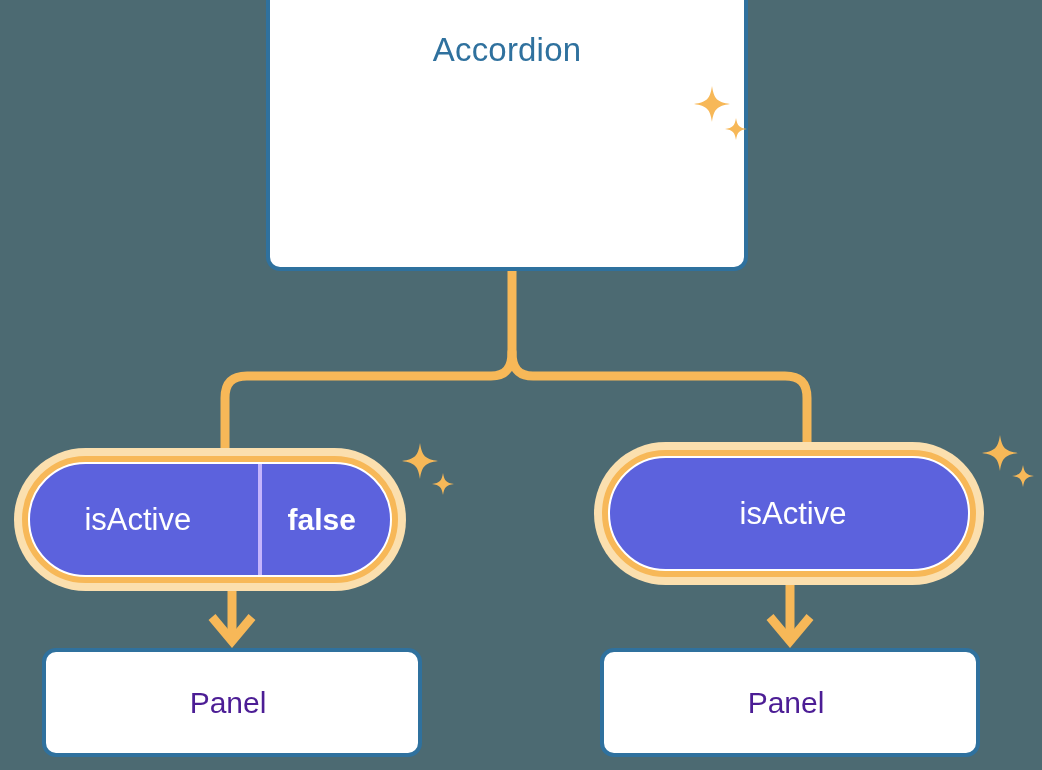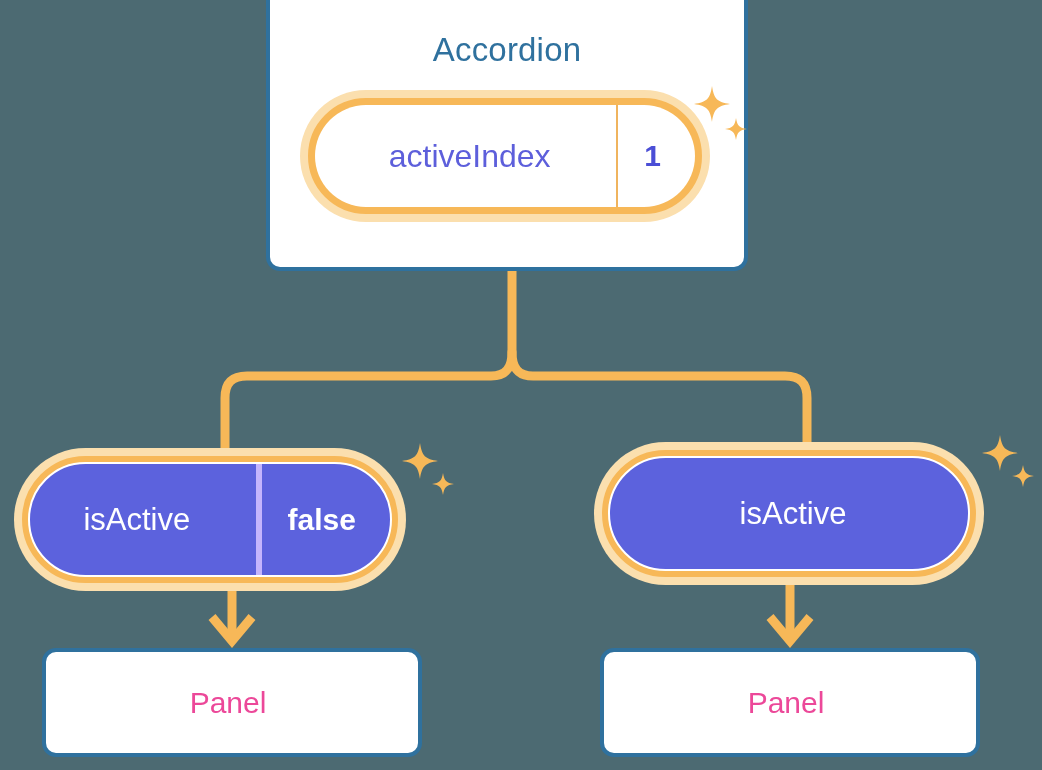--- a/index.html
+++ b/index.html
@@ -63,21 +63,21 @@
     top: 648px;
     width: 380px;
     height: 109px;
   }
   .panel-title {
     position: absolute;
     left: 0; right: 8px;
     top: 50%;
     transform: translateY(-50%);
     text-align: center;
-    color: #ec4899;
+    color: #4c1d95;
     font-size: 30px;
   }
 
   
   .pill-wrap {
     position: absolute;
     display: flex;
     align-items: center;
     border-radius: 999px;
     box-sizing: border-box;
@@ -134,21 +134,21 @@
     color: #ffffff;
     font-size: 31px;
     padding: 0 24px 0 32px;
     flex: 1 1 auto;
   }
   .pill-purple .pill-val {
     color: #ffffff;
     font-size: 30px;
     font-weight: bold;
     padding: 0 34px 0 26px;
-    border-left: 6px solid #c4b5fd;
+    border-left: 4px solid #c4b5fd;
     flex: 0 0 auto;
   }
 
   #pill-activeindex {
     left: 308px;
     top: 98px;
     width: 394px;
     height: 116px;
   }
   #pill-left {
@@ -199,26 +199,20 @@
     <g>
       <path d="M 790 582 L 790 640" fill="none" stroke="#f7b858" stroke-width="9" stroke-linecap="butt"></path>
       <path d="M 770 617 L 790 641 L 810 617" fill="none" stroke="#f7b858" stroke-width="9" stroke-linecap="butt" stroke-linejoin="miter"></path>
     </g>
   </svg>
 
   <div class="card" id="accordion-card">
     <div class="card-title">Accordion</div>
   </div>
 
-  <div class="pill-wrap pill-white" id="pill-activeindex">
-    <div class="pill-inner">
-      <div class="pill-key">activeIndex</div>
-      <div class="pill-val">1</div>
-    </div>
-  </div>
 
   <svg class="sparkle-group" id="sparkle-accordion" viewBox="0 0 66 66">
     <path d="M26 4 C28 17 31 20 44 22 C31 24 28 27 26 40 C24 27 21 24 8 22 C21 20 24 17 26 4 Z" fill="#f7b858"></path>
     <path d="M50 36 C51.4 44 53.2 45.8 61 47 C53.2 48.2 51.4 50 50 58 C48.6 50 46.8 48.2 39 47 C46.8 45.8 48.6 44 50 36 Z" fill="#f7b858"></path>
   </svg>
 
   <div class="pill-wrap pill-purple" id="pill-left">
     <div class="pill-inner">
       <div class="pill-key">isActive</div>
       <div class="pill-val">false</div>

